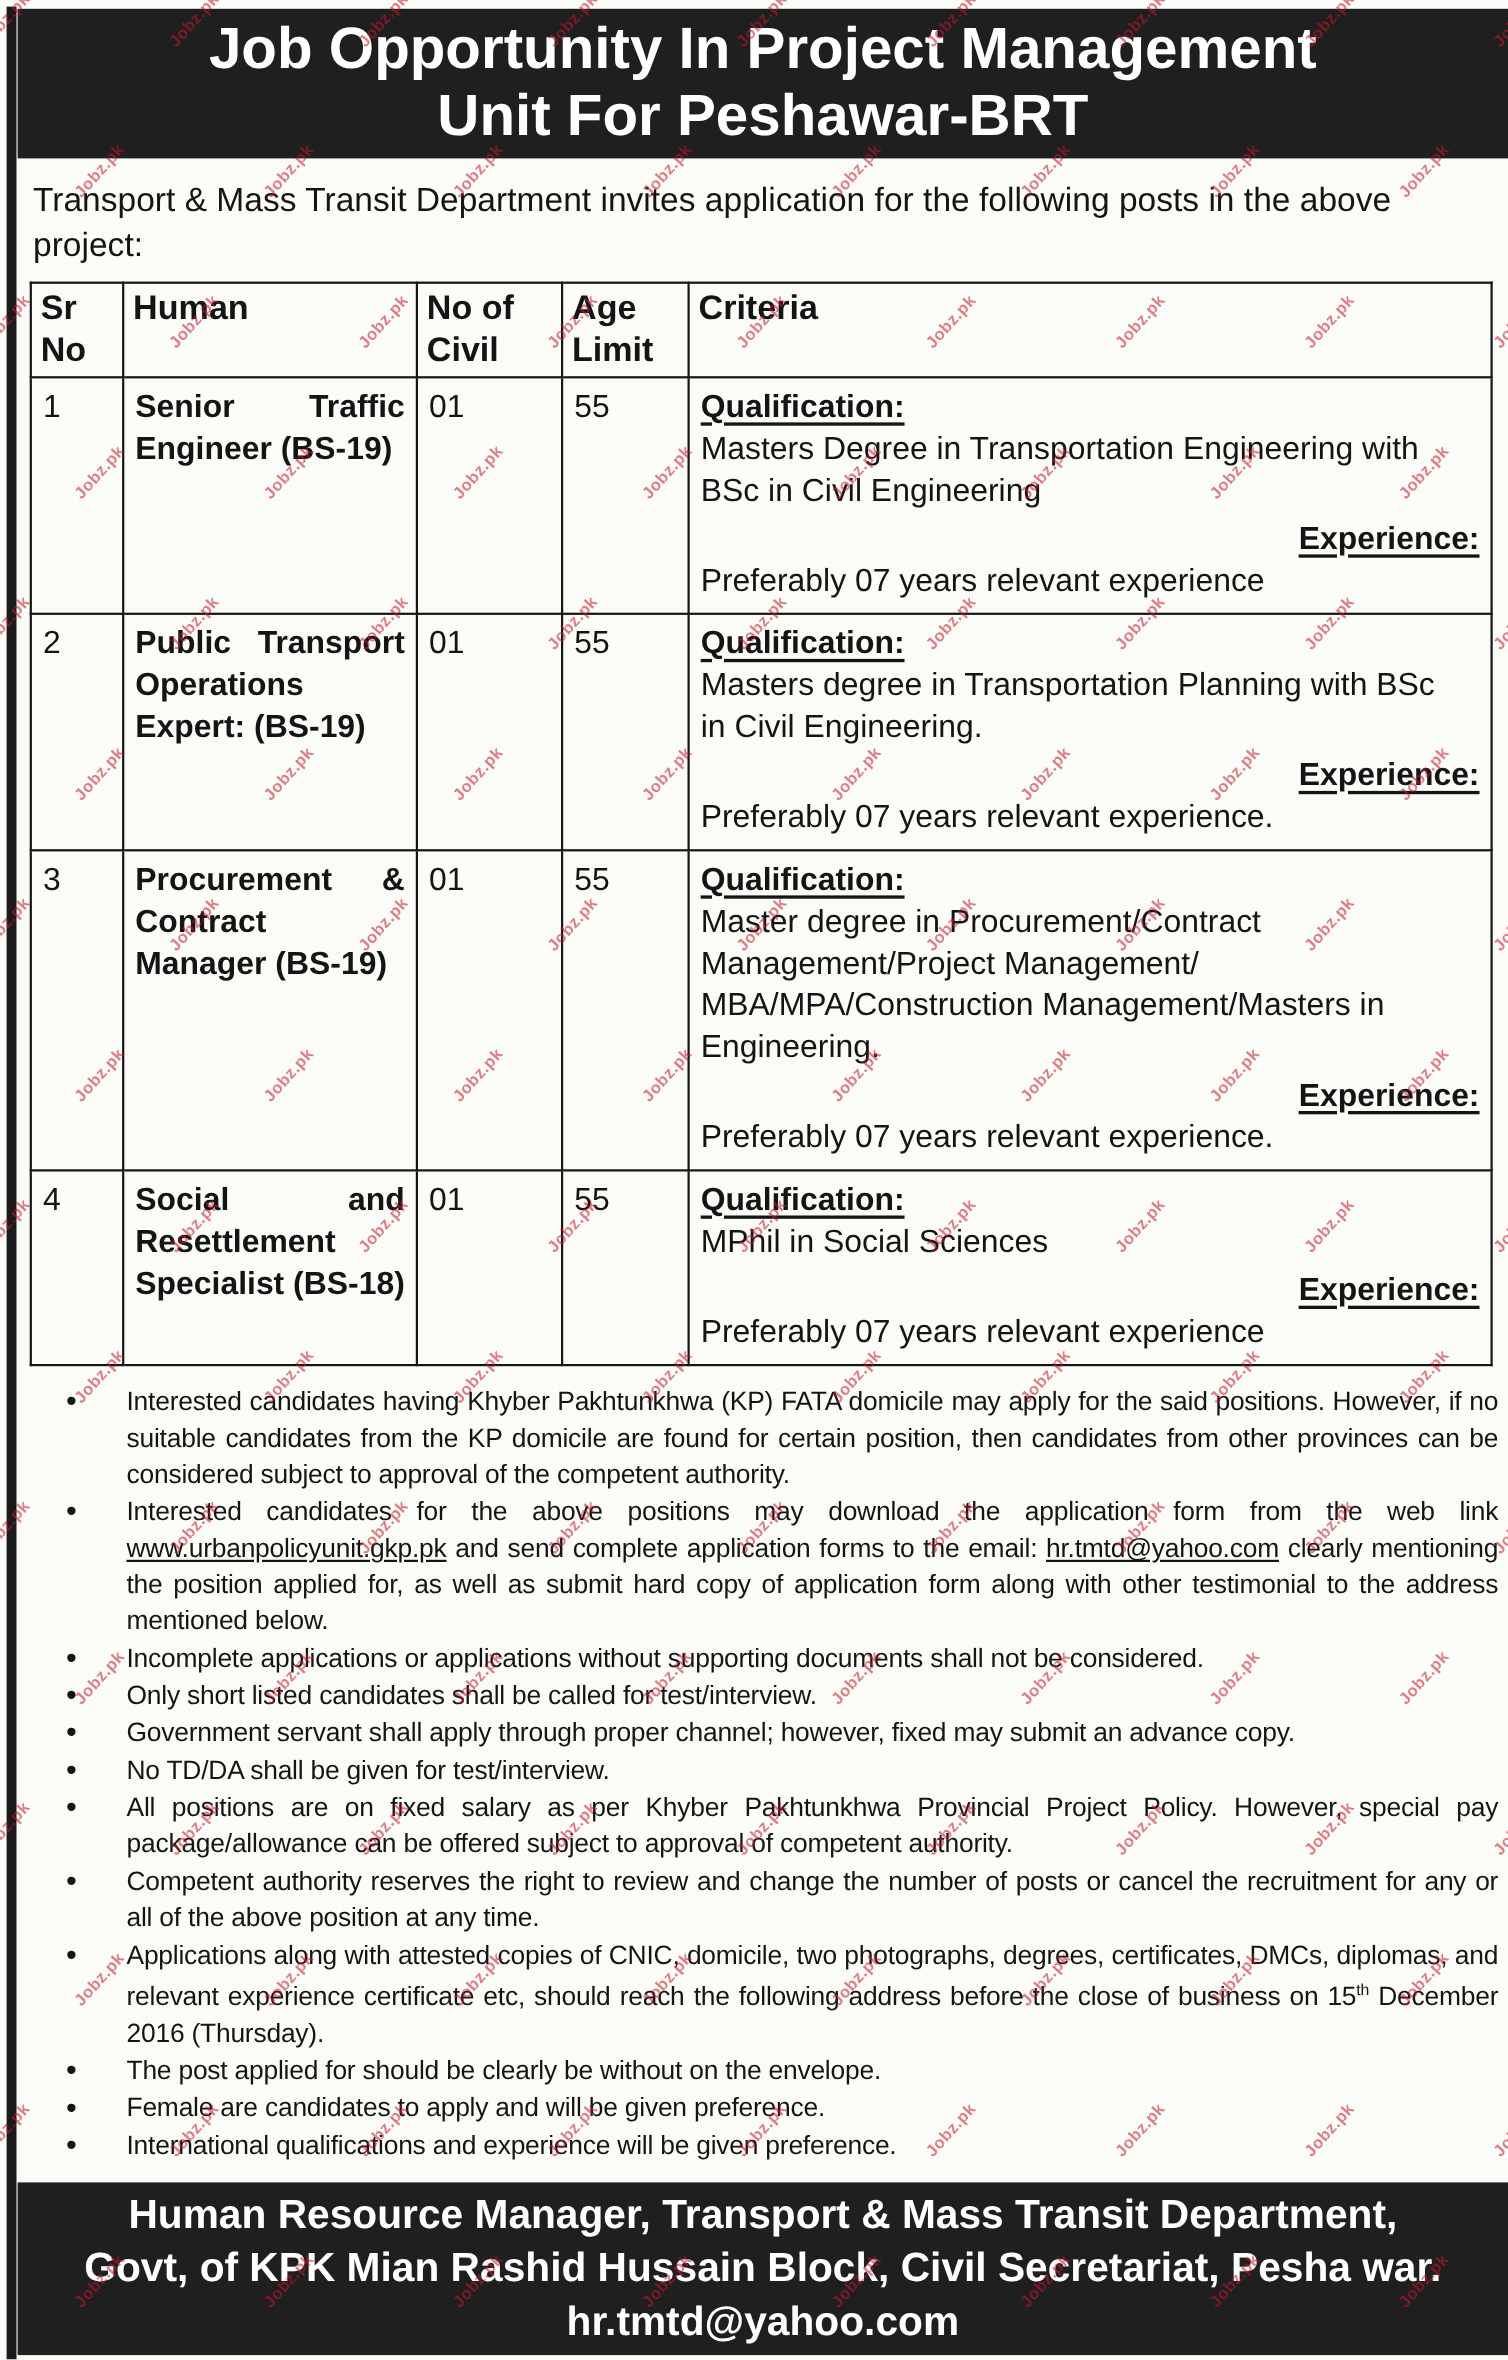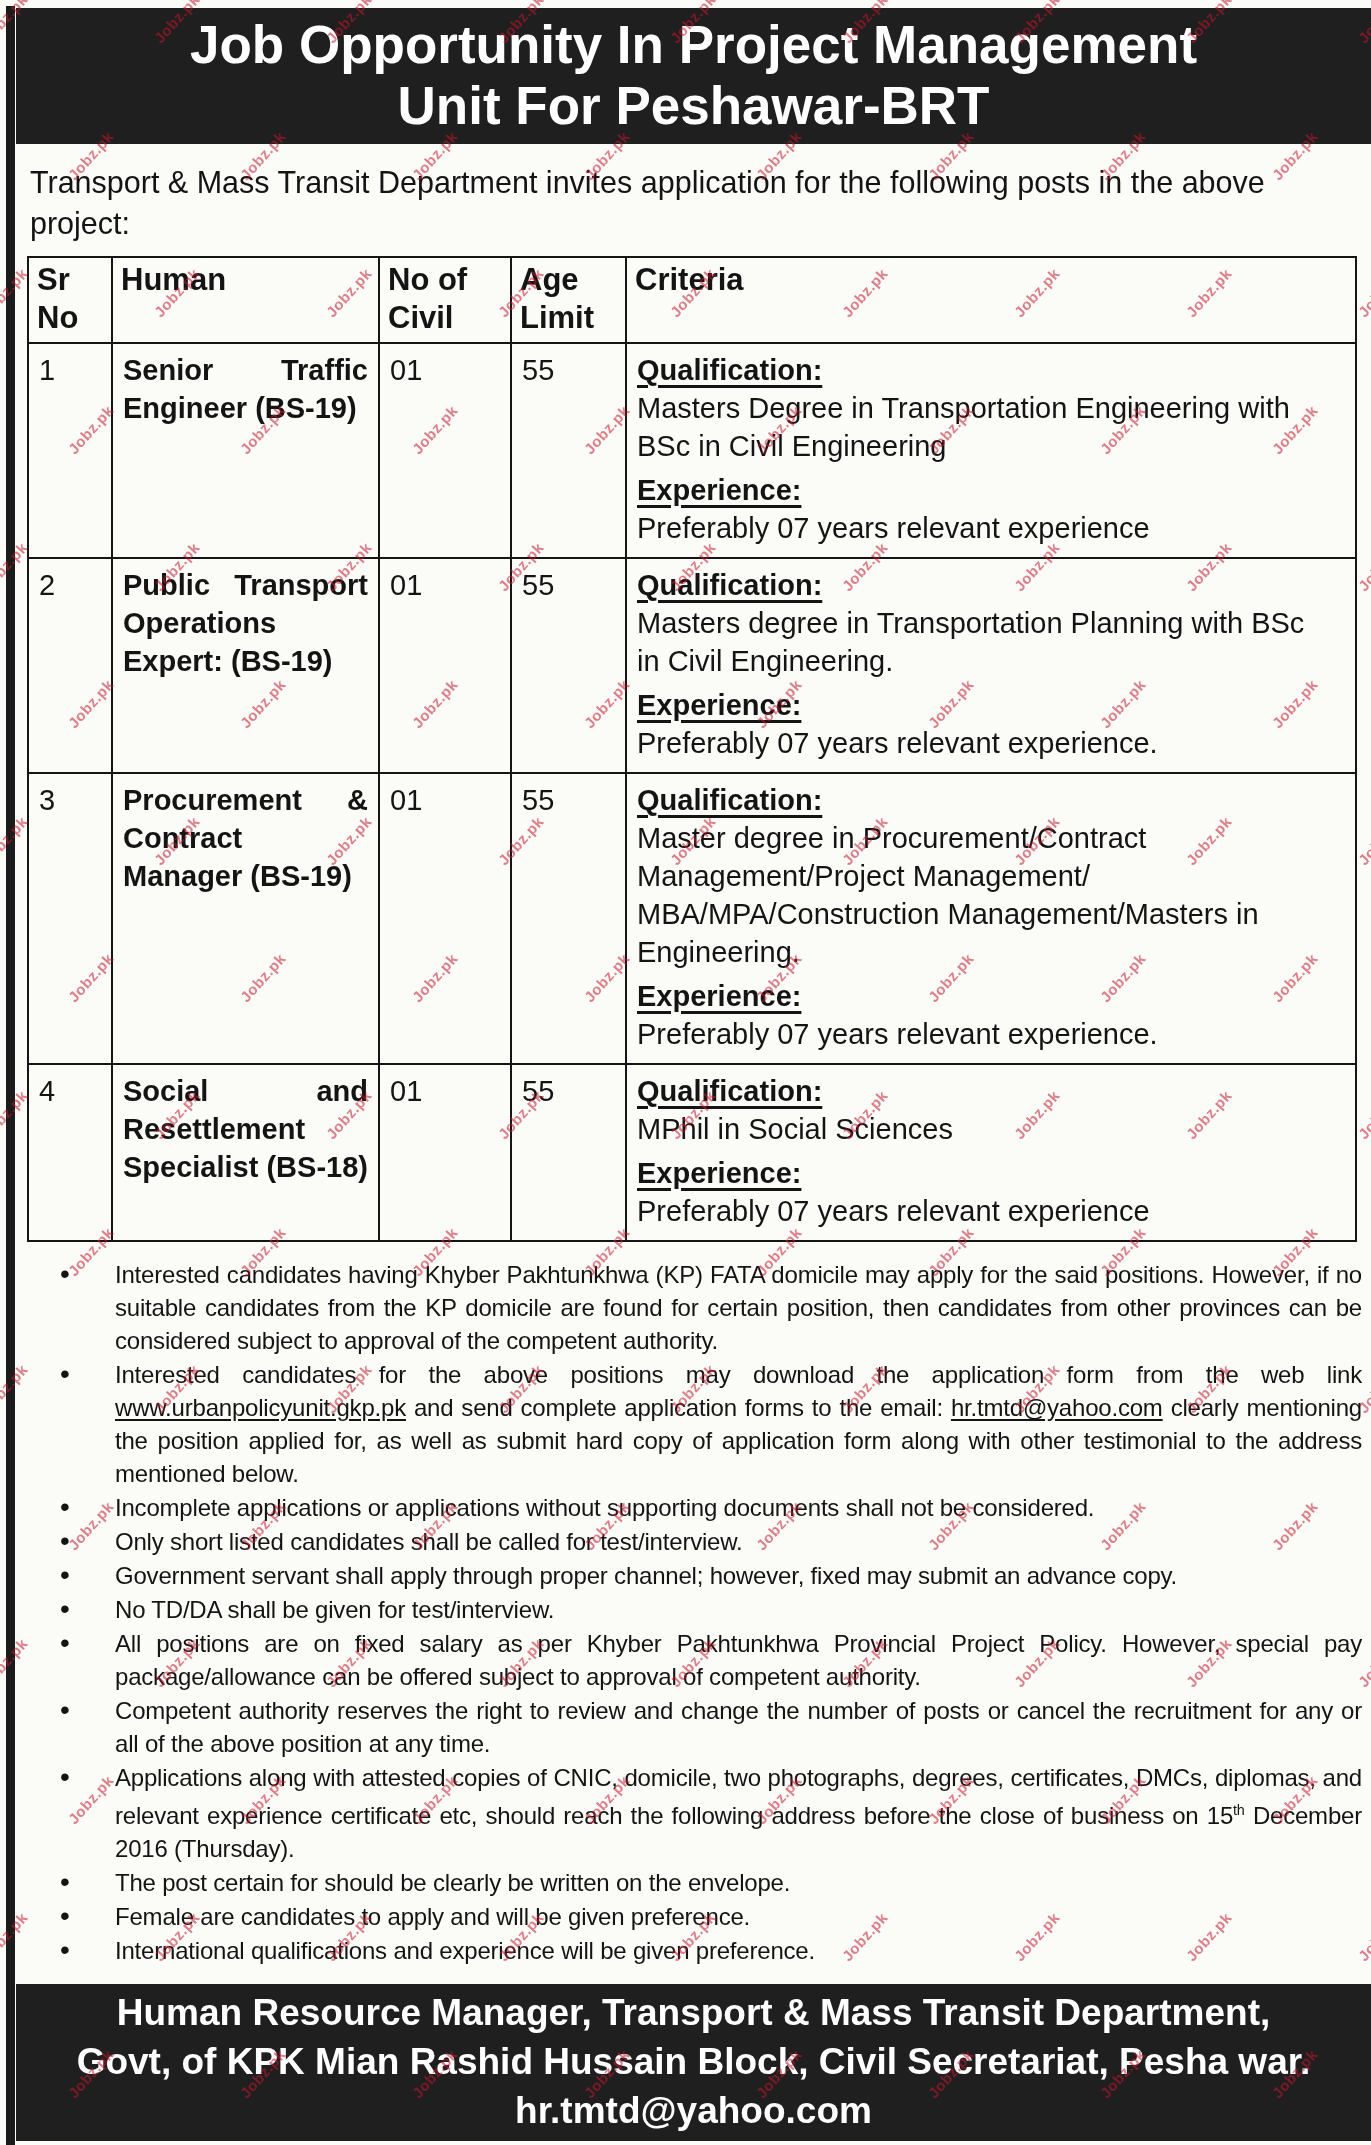--- a/index.html
+++ b/index.html
@@ -19,21 +19,21 @@
   }
   table.posts{border-collapse:collapse;margin-left:27px;width:1330px;table-layout:fixed;}
   table.posts th,table.posts td{border:2.5px solid #151515;vertical-align:top;}
   table.posts th{font-size:31px;line-height:38px;font-weight:bold;padding:3px 8px 5px;text-align:left;}
   th.center{text-align:center;}
   table.posts td{font-size:29px;line-height:38px;padding:7px 10px 10px;}
   td.num{padding-left:13px;}
   td.post{font-weight:bold;text-align:justify;padding-right:48px;}
   td.crit{padding-left:14px;}
   .crit-label{font-weight:bold;text-decoration:underline;text-decoration-thickness:3px;text-underline-offset:5px;}
-  .crit-label.exp{margin-top:6px;}
+  .crit-label.exp{margin-top:6px;text-align:right;}
   .crit-text{max-width:680px;}
   ul.bullets{margin:16px 0 16px 0;padding:0;width:1366px;}
   ul.bullets li{
     list-style:none;position:relative;padding:0 4px 1px 115px;
     font-size:24px;line-height:33px;text-align:justify;letter-spacing:-0.2px;
   }
   ul.bullets li::before{content:"•";position:absolute;left:60px;top:-1px;font-size:28px;}
   ul.bullets u{text-underline-offset:3px;}
   sup{font-size:60%;}
   .footer-bar{
@@ -145,21 +145,21 @@
 <ul class="bullets" id="bullets">
     <li>Interested candidates having Khyber Pakhtunkhwa (KP) FATA domicile may apply for the said positions. However, if no suitable candidates from the KP domicile are found for certain position, then candidates from other provinces can be considered subject to approval of the competent authority.</li>
     <li>Interested candidates for the above positions may download the application form from the web link <u>www.urbanpolicyunit.gkp.pk</u> and send complete application forms to the email: <u>hr.tmtd@yahoo.com</u> clearly mentioning the position applied for, as well as submit hard copy of application form along with other testimonial to the address mentioned below.</li>
     <li>Incomplete applications or applications without supporting documents shall not be considered.</li>
     <li>Only short listed candidates shall be called for test/interview.</li>
     <li>Government servant shall apply through proper channel; however, fixed may submit an advance copy.</li>
     <li>No TD/DA shall be given for test/interview.</li>
     <li>All positions are on fixed salary as per Khyber Pakhtunkhwa Provincial Project Policy. However, special pay package/allowance can be offered subject to approval of competent authority.</li>
     <li>Competent authority reserves the right to review and change the number of posts or cancel the recruitment for any or all of the above position at any time.</li>
     <li>Applications along with attested copies of CNIC, domicile, two photographs, degrees, certificates, DMCs, diplomas, and relevant experience certificate etc, should reach the following address before the close of business on 15<sup>th</sup> December 2016 (Thursday).</li>
-    <li>The post certain for should be clearly be written on the envelope.</li>
+    <li>The post applied for should be clearly be without on the envelope.</li>
     <li>Female are candidates to apply and will be given preference.</li>
     <li>International qualifications and experience will be given preference.</li>
   </ul>
 
 <div class="footer-bar">
   <div>Human Resource Manager, Transport &amp; Mass Transit Department,</div>
   <div>Govt, of KPK Mian Rashid Hussain Block, Civil Secretariat, Pesha war.</div>
   <div>hr.tmtd@yahoo.com</div>
 </div>
 

